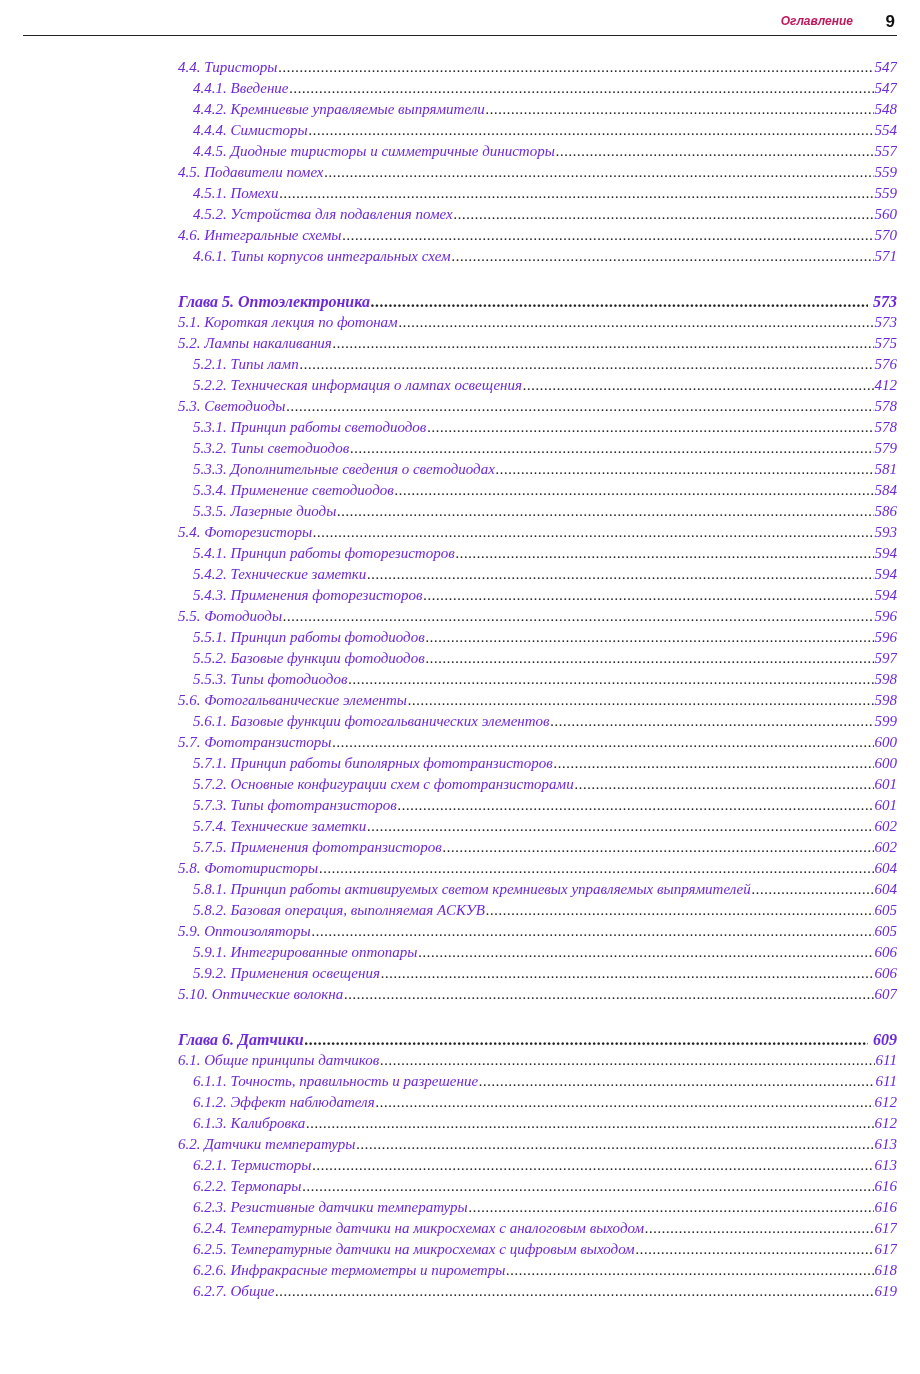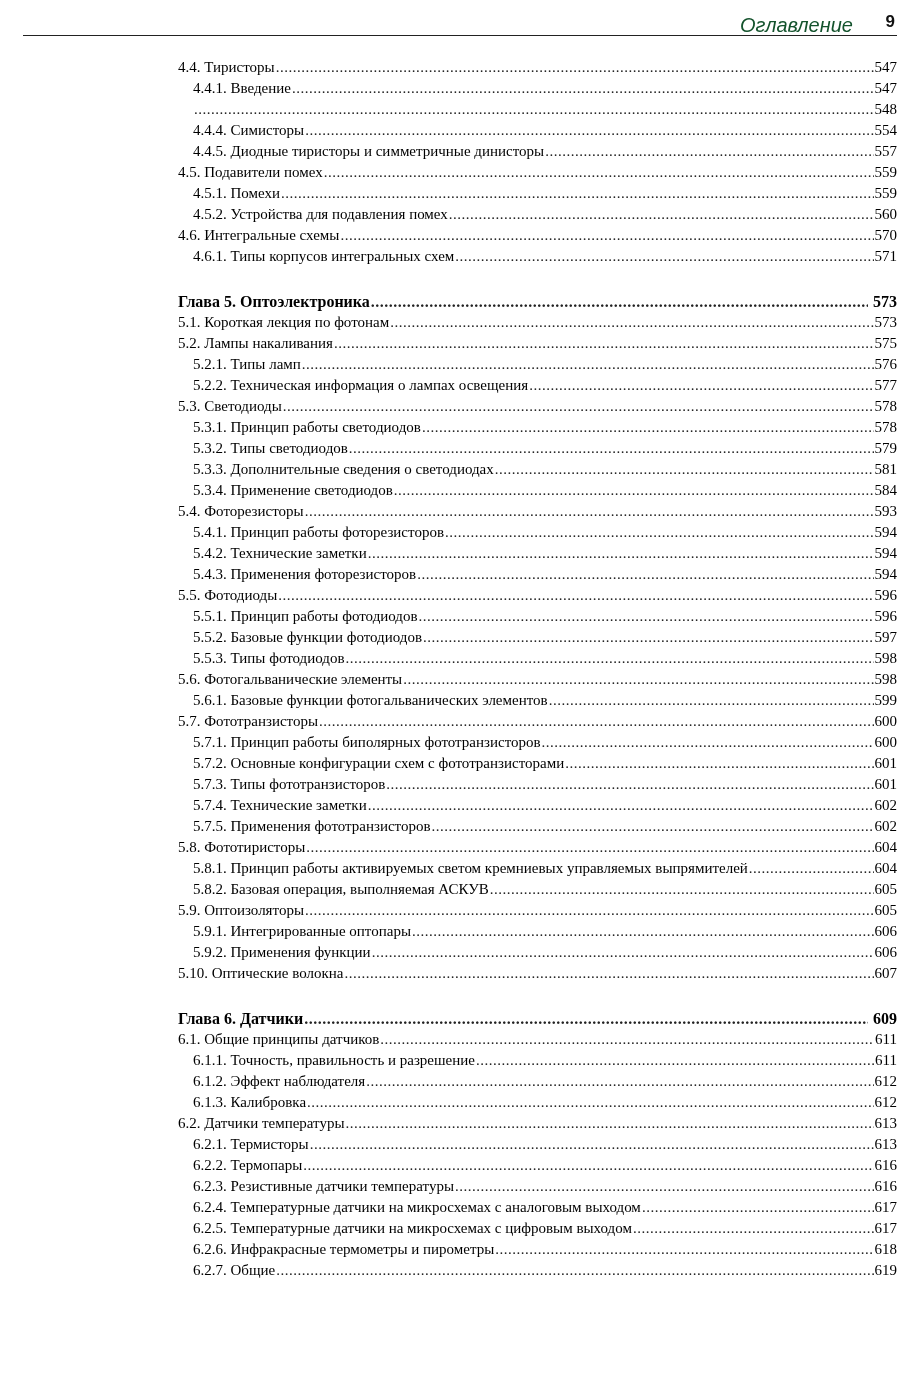--- a/index.html
+++ b/index.html
@@ -4,30 +4,30 @@
 <style>
   html, body { margin: 0; padding: 0; background: #ffffff; }
   body { width: 920px; height: 1374px; position: relative; overflow: hidden; color: #000; }
   .header {
     position: absolute; left: 23px; top: 0; width: 874px; height: 35px;
     border-bottom: 1.5px solid #222;
   }
   .header-title {
     position: absolute; right: 44px; top: 14px;
     font-family: "Liberation Sans", sans-serif; font-style: italic;
-    font-size: 20px; color: #14532d;
+    font-size: 12px; color: #be185d; font-weight: bold;
   }
   .header-page {
     position: absolute; right: 2px; top: 12px;
     font-family: "Liberation Sans", sans-serif; font-weight: bold;
     font-size: 17px; color: #111;
   }
   .toc {
     position: absolute; left: 178px; top: 57px; width: 719px;
-    font-family: "Liberation Serif", serif; font-size: 15px; color: #000000;
+    font-family: "Liberation Serif", serif; font-size: 15px; color: #6d28d9; font-style: italic;
   }
   .row {
     display: flex; align-items: baseline; height: 21px; line-height: 21px;
     white-space: nowrap; overflow: hidden;
   }
   .row.sub { padding-left: 15px; }
   .row.chapter { font-weight: bold; font-size: 16px; margin-top: 24px; }
   .row .label { flex: 0 0 auto; }
   .row .leader {
     flex: 1 1 auto; overflow: hidden; margin: 0 1px;
@@ -52,20 +52,21 @@
       <span class="label">4.4. Тиристоры</span>
       <span class="leader"></span>
       <span class="page">547</span>
     </div>
     <div class="row sub">
       <span class="label">4.4.1. Введение</span>
       <span class="leader"></span>
       <span class="page">547</span>
     </div>
     <div class="row sub">
+      <span class="label">4.4.2. Кремниевые управляемые выпрямители</span>
       <span class="leader"></span>
       <span class="page">548</span>
     </div>
     <div class="row sub">
       <span class="label">4.4.4. Симисторы</span>
       <span class="leader"></span>
       <span class="page">554</span>
     </div>
     <div class="row sub">
       <span class="label">4.4.5. Диодные тиристоры и симметричные динисторы</span>
@@ -113,21 +114,21 @@
       <span class="page">575</span>
     </div>
     <div class="row sub">
       <span class="label">5.2.1. Типы ламп</span>
       <span class="leader"></span>
       <span class="page">576</span>
     </div>
     <div class="row sub">
       <span class="label">5.2.2. Техническая информация о лампах освещения</span>
       <span class="leader"></span>
-      <span class="page">577</span>
+      <span class="page">412</span>
     </div>
     <div class="row">
       <span class="label">5.3. Светодиоды</span>
       <span class="leader"></span>
       <span class="page">578</span>
     </div>
     <div class="row sub">
       <span class="label">5.3.1. Принцип работы светодиодов</span>
       <span class="leader"></span>
       <span class="page">578</span>
@@ -140,20 +141,25 @@
     <div class="row sub">
       <span class="label">5.3.3. Дополнительные сведения о светодиодах</span>
       <span class="leader"></span>
       <span class="page">581</span>
     </div>
     <div class="row sub">
       <span class="label">5.3.4. Применение светодиодов</span>
       <span class="leader"></span>
       <span class="page">584</span>
     </div>
+    <div class="row sub">
+      <span class="label">5.3.5. Лазерные диоды</span>
+      <span class="leader"></span>
+      <span class="page">586</span>
+    </div>
     <div class="row">
       <span class="label">5.4. Фоторезисторы</span>
       <span class="leader"></span>
       <span class="page">593</span>
     </div>
     <div class="row sub">
       <span class="label">5.4.1. Принцип работы фоторезисторов</span>
       <span class="leader"></span>
       <span class="page">594</span>
     </div>
@@ -246,21 +252,21 @@
       <span class="label">5.9. Оптоизоляторы</span>
       <span class="leader"></span>
       <span class="page">605</span>
     </div>
     <div class="row sub">
       <span class="label">5.9.1. Интегрированные оптопары</span>
       <span class="leader"></span>
       <span class="page">606</span>
     </div>
     <div class="row sub">
-      <span class="label">5.9.2. Применения функции</span>
+      <span class="label">5.9.2. Применения освещения</span>
       <span class="leader"></span>
       <span class="page">606</span>
     </div>
     <div class="row">
       <span class="label">5.10. Оптические волокна</span>
       <span class="leader"></span>
       <span class="page">607</span>
     </div>
     <div class="row chapter">
       <span class="label">Глава 6. Датчики</span>

